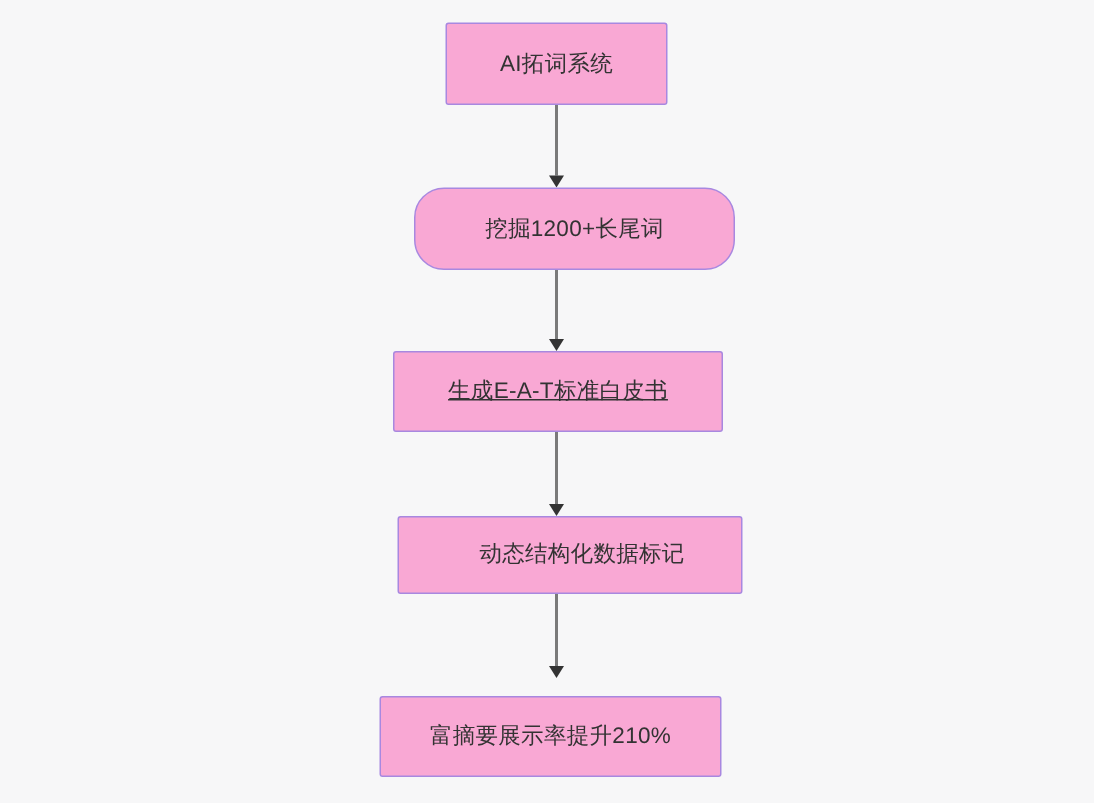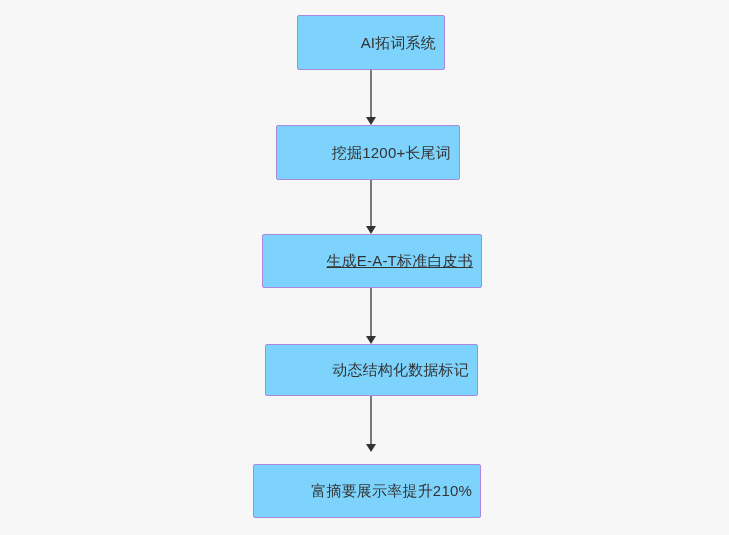--- a/index.html
+++ b/index.html
@@ -14,26 +14,26 @@
     overflow: hidden;
   }
   #flowchart {
     position: relative;
     width: 729px;
     height: 535px;
   }
   .node {
     position: absolute;
     box-sizing: border-box;
-    background: #7dd3fc;
+    background: #f9a8d4;
     border: 1.4px solid #a888e0;
     border-radius: 2px;
     display: flex;
     align-items: center;
-    justify-content: flex-end;
+    justify-content: center;
     color: #333333;
     font-size: 15px;
     line-height: 1.2;
     letter-spacing: 0.2px;
     white-space: nowrap;
   }
   .node-label {
     display: block;
     padding: 0 8px;
   }
@@ -66,39 +66,39 @@
 
   <div class="node" id="node-n1" style="left: 297px; top: 15px; width: 148px; height: 55px;">
     <span class="node-label">AI拓词系统</span>
   </div>
 
   <div class="edge" id="edge-e1" style="left: 371px; top: 70px;">
     <div class="edge-line" style="height: 47px;"></div>
     <div class="edge-head" style="top: 47px;"></div>
   </div>
 
-  <div class="node" id="node-n2" style="left: 276px; top: 125px; width: 184px; height: 55px;">
+  <div class="node" id="node-n2" style="left: 276px; top: 125px; width: 214px; height: 55px; border-radius: 20px;">
     <span class="node-label">挖掘1200+长尾词</span>
   </div>
 
   <div class="edge" id="edge-e2" style="left: 371px; top: 180px;">
     <div class="edge-line" style="height: 46px;"></div>
     <div class="edge-head" style="top: 46px;"></div>
   </div>
 
   <div class="node" id="node-n3" style="left: 262px; top: 234px; width: 220px; height: 54px; text-decoration: underline;">
     <span class="node-label">生成E-A-T标准白皮书</span>
   </div>
 
   <div class="edge" id="edge-e3" style="left: 371px; top: 288px;">
     <div class="edge-line" style="height: 48px;"></div>
     <div class="edge-head" style="top: 48px;"></div>
   </div>
 
-  <div class="node" id="node-n4" style="left: 265px; top: 344px; width: 213px; height: 52px; padding-left: 16px;">
+  <div class="node" id="node-n4" style="left: 265px; top: 344px; width: 230px; height: 52px; padding-left: 16px;">
     <span class="node-label">动态结构化数据标记</span>
   </div>
 
   <div class="edge" id="edge-e4" style="left: 371px; top: 396px;">
     <div class="edge-line" style="height: 48px;"></div>
     <div class="edge-head" style="top: 48px;"></div>
   </div>
 
   <div class="node" id="node-n5" style="left: 253px; top: 464px; width: 228px; height: 54px;">
     <span class="node-label">富摘要展示率提升210%</span>

